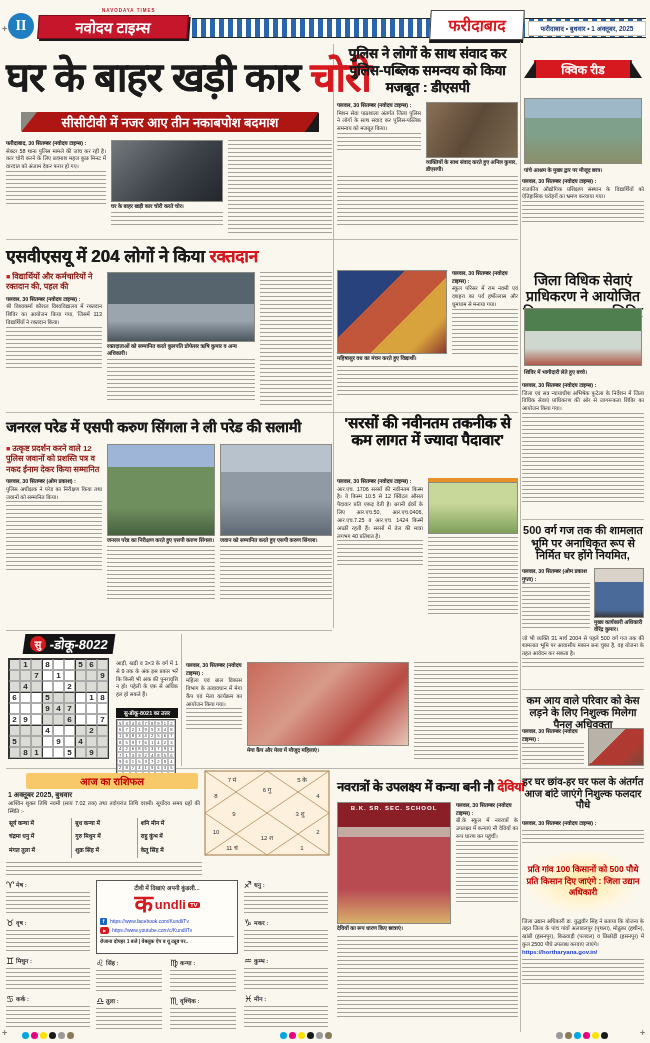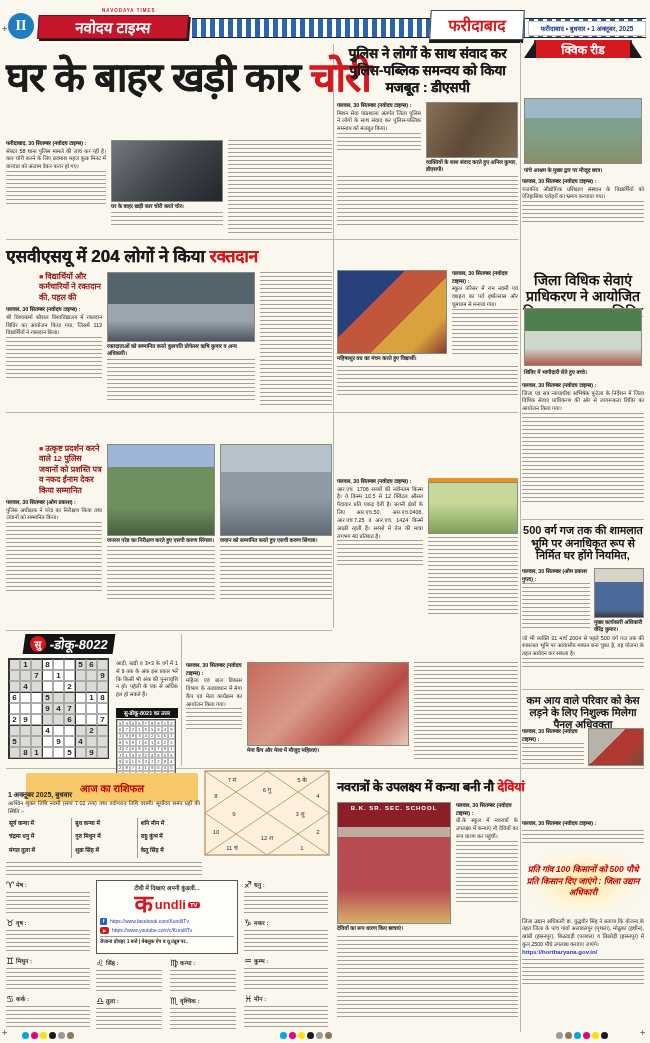--- a/index.html
+++ b/index.html
@@ -31,21 +31,21 @@
   
   .banner{background:#ae1614;color:#fff;font-weight:bold;font-size:13px;display:flex;align-items:center;justify-content:center;position:relative;}
   .banner:before{content:"";position:absolute;left:-1px;top:0;border-top:20px solid #8a8a82;border-right:16px solid transparent;}
   .banner:after{content:"";position:absolute;right:-1px;bottom:0;border-bottom:20px solid #1b1b1b;border-left:14px solid transparent;}
   .ribbon{background:#d6181f;color:#fff;font-weight:bold;font-size:12px;display:flex;align-items:center;justify-content:center;position:relative;}
   .ribbon:before{content:"";position:absolute;left:-10px;bottom:0;border-bottom:18px solid #1b1b1b;border-left:12px solid transparent;}
   .ribbon:after{content:"";position:absolute;right:-10px;bottom:0;border-bottom:18px solid #1b1b1b;border-right:12px solid transparent;}
   .pinkbox{background:#f2d7cb;color:#7d130e;font-weight:bold;font-size:10.5px;text-align:center;line-height:1.25;
            display:flex;align-items:center;justify-content:center;padding:2px;box-sizing:border-box;}
   .h2c{font-weight:bold;color:#141414;text-align:center;line-height:1.15;}
-  .subhead{color:#8a1510;font-weight:bold;font-size:8px;line-height:1.3;margin-left:33px;}
+  .subhead{color:#8a1510;font-weight:bold;font-size:8px;line-height:1.3;}
   .subhead:before{content:"■ ";color:#d6181f;font-size:7px;}
   
   .su-title{background:#141414;color:#fff;font-weight:bold;font-size:13px;display:flex;align-items:center;gap:4px;padding:1px 6px;transform:skewX(-8deg);}
   .su-circ{width:16px;height:16px;border-radius:50%;background:#d6181f;color:#fff;font-size:10px;display:flex;align-items:center;justify-content:center;transform:skewX(8deg);}
   #sudoku-grid{display:grid;grid-template-columns:repeat(9,11px);grid-auto-rows:11px;border:1.6px solid #333;width:max-content;background:#fff;}
   .su-cell{border:0.5px solid #aaa;font-size:8px;font-weight:bold;color:#222;display:flex;align-items:center;justify-content:center;}
   .su-cell.bt{border-top:1.4px solid #333;} .su-cell.bl{border-left:1.4px solid #333;}
   .su-cell.sh{background:#dcdcd6;}
   #sudoku-answer-grid{display:grid;grid-template-columns:repeat(9,6.4px);grid-auto-rows:6.4px;border:1px solid #555;width:max-content;background:#fff;}
   .ans-cell{border:0.3px solid #bbb;font-size:4.2px;color:#333;display:flex;align-items:center;justify-content:center;}
@@ -61,21 +61,21 @@
   .z-fill{height:24px;margin-top:2px;}
   .adbox{border:1px solid #555;background:#fffdf8;box-sizing:border-box;padding:3px;display:flex;flex-direction:column;}
   .adk{color:#d6181f;font-weight:bold;font-size:24px;line-height:.9;font-family:"Liberation Serif",serif;}
   .adbrand{color:#d6181f;font-weight:bold;font-size:13px;}
   .adtv{background:#d6181f;color:#fff;font-size:6px;font-weight:bold;padding:0 2px;border-radius:2px;}
   .adlink{display:flex;align-items:center;gap:3px;font-size:5px;color:#1a3acc;margin-top:2px;}
   .fbic{width:7px;height:7px;background:#1a66c2;color:#fff;font-size:5px;font-weight:bold;display:flex;align-items:center;justify-content:center;border-radius:1px;}
   .ytic{width:9px;height:7px;background:#d6181f;color:#fff;font-size:4px;display:flex;align-items:center;justify-content:center;border-radius:2px;}
   .adsched{border-top:1px solid #999;margin-top:2px;padding-top:1px;font-size:5px;color:#222;font-weight:bold;}
   .quote{background:radial-gradient(closest-side,#ffe9a0,#fff6dd 70%,rgba(255,255,255,0));color:#c00000;font-weight:bold;
-         font-size:8.5px;line-height:1.35;text-align:center;display:flex;align-items:center;justify-content:center;padding:4px;box-sizing:border-box;font-style:italic;}
+         font-size:8.5px;line-height:1.35;text-align:center;display:flex;align-items:center;justify-content:center;padding:4px;box-sizing:border-box;}
   .url{font-size:6px;font-weight:bold;color:#1a3acc;word-break:break-all;line-height:1.3;}
   .dots{display:flex;gap:2px;}
   .dot{width:7px;height:7px;border-radius:50%;}
   .bkband{position:absolute;left:0;top:0;width:100%;text-align:center;color:#fff;font-weight:bold;font-size:6px;letter-spacing:1px;padding-top:2px;}
 </style>
 </head>
 <body>
 
 <div id="page">
 
@@ -91,20 +91,21 @@
 
   <div class="vrule" style="left:333px;top:44px;height:584px"></div>
   <div class="vrule" style="left:520px;top:42px;height:990px"></div>
   <div class="vrule" style="left:181px;top:634px;height:132px"></div>
   <div class="hrule" style="left:6px;top:239px;width:512px"></div>
   <div class="hrule" style="left:6px;top:412px;width:512px"></div>
   <div class="hrule" style="left:6px;top:630px;width:326px"></div>
   <div class="hrule" style="left:6px;top:768px;width:638px"></div>
 
   <div class="abs heavy" style="left:6px;top:48px;width:326px;font-size:40px;letter-spacing:-1px;white-space:nowrap"><span>घर के बाहर खड़ी कार </span><span class="red">चोरी</span></div>
+  <div class="abs banner" style="left:22px;top:112px;width:296px;height:20px">सीसीटीवी में नजर आए तीन नकाबपोश बदमाश</div>
   <div class="abs" style="left:6px;top:140px;width:326px;height:96px;display:flex;gap:5px">
     <div style="width:100px">
       <div class="dl"><b>फरीदाबाद, 30 सितम्बर (नवोदय टाइम्स) :</b></div>
       <div class="sn">सेक्टर 58 थाना पुलिस मामले की जांच कर रही है। कार चोरी करने के लिए बदमाश महज कुछ मिनट में वारदात को अंजाम देकर फरार हो गए।</div>
       <div class="fill" style="height:34px"></div>
     </div>
     <div style="width:112px">
       <div class="photo" style="height:62px;background:linear-gradient(135deg,#73787d,#3e434a 55%,#23272c)"></div>
       <div class="cap">घर के बाहर खड़ी कार चोरी करते चोर।</div>
       <div class="fill" style="height:16px;margin-top:2px"></div>
@@ -202,39 +203,41 @@
       </div>
       <div style="flex:1">
         <div class="dl"><b>पलवल, 30 सितम्बर (नवोदय टाइम्स) :</b></div>
         <div class="sn">स्कूल परिसर में राम नवमी एवं दशहरा का पर्व हर्षोल्लास और धूमधाम से मनाया गया।</div>
         <div class="fill" style="height:46px"></div>
       </div>
     </div>
     <div class="fill" style="height:30px;margin-top:4px"></div>
   </div>
 
+  <div class="abs heavy" style="left:6px;top:416px;width:326px;font-size:14.5px;white-space:nowrap">जनरल परेड में एसपी करुण सिंगला ने ली परेड की सलामी</div>
   <div class="abs" style="left:6px;top:444px;width:326px;height:182px;display:flex;gap:5px">
     <div style="width:96px">
       <div class="subhead">उत्कृष्ट प्रदर्शन करने वाले 12 पुलिस जवानों को प्रशस्ति पत्र व नकद ईनाम देकर किया सम्मानित</div>
       <div class="dl" style="margin-top:3px"><b>पलवल, 30 सितम्बर (ओम प्रकाश) :</b></div>
       <div class="sn">पुलिस अधीक्षक ने परेड का निरीक्षण किया तथा जवानों को सम्मानित किया।</div>
       <div class="fill" style="height:70px"></div>
     </div>
     <div style="width:108px">
       <div class="photo" style="height:92px;background:linear-gradient(180deg,#9fb5d8 0 25%,#6f8f5f 25% 70%,#47603f)"></div>
       <div class="cap">जनरल परेड का निरीक्षण करते हुए एसपी करुण सिंगला।</div>
       <div class="fill" style="height:56px;margin-top:2px"></div>
     </div>
     <div style="flex:1">
       <div class="photo" style="height:92px;background:linear-gradient(180deg,#b8c2cc 0 30%,#8f9aa5 30% 60%,#5f6a74)"></div>
       <div class="cap">जवान को सम्मानित करते हुए एसपी करुण सिंगला।</div>
       <div class="fill" style="height:56px;margin-top:2px"></div>
     </div>
   </div>
 
+  <div class="abs heavy h2c" style="left:337px;top:414px;width:181px;font-size:15px">'सरसों की नवीनतम तकनीक से कम लागत में ज्यादा पैदावार'</div>
   <div class="abs" style="left:337px;top:478px;width:181px;height:148px;display:flex;gap:5px">
     <div style="width:86px">
       <div class="dl"><b>पलवल, 30 सितम्बर (नवोदय टाइम्स) :</b></div>
       <div class="sn">आर.एच. 1706 सरसों की नवीनतम किस्म है। ये किस्म 10.5 से 12 क्विंटल औसत पैदावार प्रति एकड़ देती है। बरानी क्षेत्रों के लिए आर.एच.50, आर.एच.0406, आर.एच.7.25 व आर.एच. 1424 किस्में अच्छी रहती हैं। सरसों में तेल की मात्रा लगभग 40 प्रतिशत है।</div>
       <div class="fill" style="height:28px"></div>
     </div>
     <div style="flex:1">
       <div style="height:4px;background:#e8912a"></div>
       <div class="photo" style="height:52px;background:linear-gradient(180deg,#c8d89a 0 40%,#7fa05a)"></div>
       <div class="fill" style="height:80px;margin-top:3px"></div>
@@ -424,21 +427,21 @@
     </div>
     <div style="width:162px">
       <div class="photo" style="height:84px;background:linear-gradient(135deg,#c86a5a,#d89a8a 40%,#b84a42 70%,#e8c8b8)"></div>
       <div class="cap">मेगा कैंप और मेला में मौजूद महिलाएं।</div>
     </div>
     <div style="flex:1">
       <div class="fill" style="height:100px"></div>
     </div>
   </div>
 
-  <div class="abs rbar" style="left:26px;top:773px;width:172px;height:29px">आज का राशिफल</div>
+  <div class="abs rbar" style="left:26px;top:773px;width:172px;height:16px">आज का राशिफल</div>
   <div class="abs" style="left:8px;top:790px;font-size:7px;font-weight:bold">1 अक्तूबर 2025, बुधवार</div>
   <div class="abs sn" style="left:8px;top:800px;width:192px">आश्विन शुक्ल तिथि नवमी (सायं 7.02 तक) तथा तदोपरांत तिथि दशमी। सूर्योदय समय ग्रहों की स्थिति :-</div>
   <svg class="abs" style="left:204px;top:770px" width="126" height="86" viewBox="0 0 126 86">
     <rect x="1" y="1" width="124" height="84" fill="#fdf0dc" stroke="#b08a5a" stroke-width="1.2"></rect>
     <line x1="1" y1="1" x2="125" y2="85" stroke="#b08a5a" stroke-width="0.8"></line>
     <line x1="125" y1="1" x2="1" y2="85" stroke="#b08a5a" stroke-width="0.8"></line>
     <polygon points="63,1 125,43 63,85 1,43" fill="none" stroke="#b08a5a" stroke-width="0.8"></polygon>
     <text x="63" y="22" font-size="6" text-anchor="middle" fill="#333">6 गु</text>
     <text x="28" y="12" font-size="6" text-anchor="middle" fill="#333">7 मं</text>
     <text x="12" y="28" font-size="6" text-anchor="middle" fill="#333">8</text>
@@ -579,20 +582,21 @@
       </div>
       <div style="flex:1">
         <div class="dl"><b>पलवल, 30 सितम्बर (नवोदय टाइम्स) :</b></div>
         <div class="sn">बी.के स्कूल में नवरात्रों के उपलक्ष्य में कन्याएं नौ देवियों का रूप धारण कर पहुंचीं।</div>
         <div class="fill" style="height:62px"></div>
       </div>
     </div>
     <div class="fill" style="height:84px;margin-top:4px"></div>
   </div>
 
+  <div class="abs h2c" style="left:522px;top:776px;width:122px;font-size:10px">हर घर छांव-हर घर फल के अंतर्गत आज बांटे जाएंगे निशुल्क फलदार पौधे</div>
   <div class="abs" style="left:522px;top:820px;width:122px;height:212px">
     <div class="dl"><b>पलवल, 30 सितम्बर (नवोदय टाइम्स) :</b></div>
     <div class="fill" style="height:16px;margin:2px 0"></div>
     <div class="quote" style="height:68px">प्रति गांव 100 किसानों को 500 पौधे प्रति किसान दिए जाएंगे : जिला उद्यान अधिकारी</div>
     <div class="sn" style="margin-top:2px">जिला उद्यान अधिकारी डा. युद्धवीर सिंह ने बताया कि योजना के तहत जिला के पांच गांवों अलावलपुर (पृथला), मोठूका (हथीन), खांबी (हसनपुर), किठवाड़ी (पलवल) व छिछोड़ी (हसनपुर) में कुल 2500 पौधे उपलब्ध करवाए जाएंगे।</div>
     <div class="url">https://hortharyana.gov.in/</div>
     <div class="fill" style="height:26px;margin-top:2px"></div>
   </div>
 
   <div class="abs dots" style="left:22px;top:1032px">

